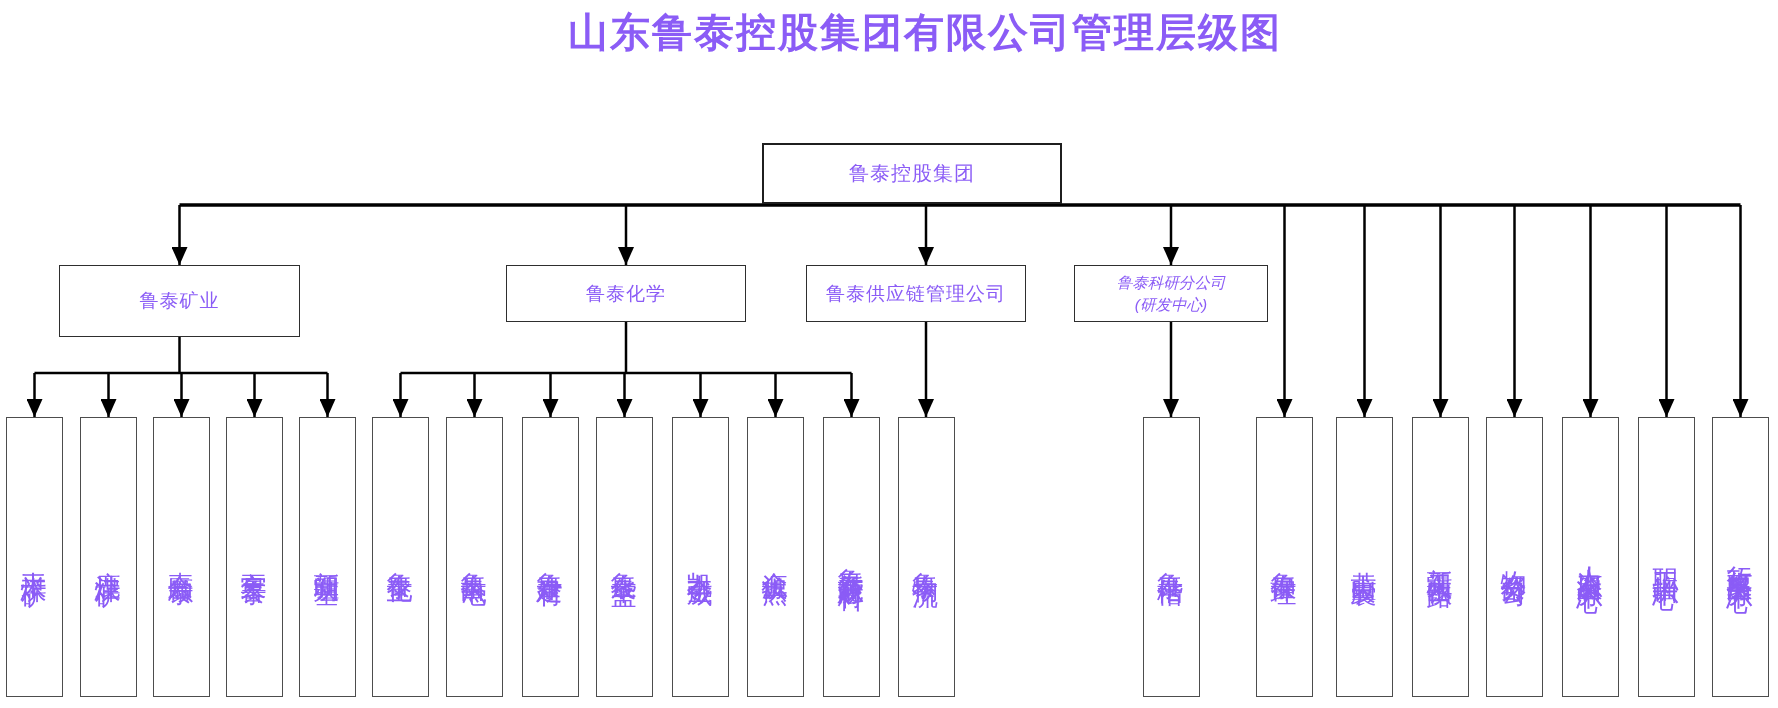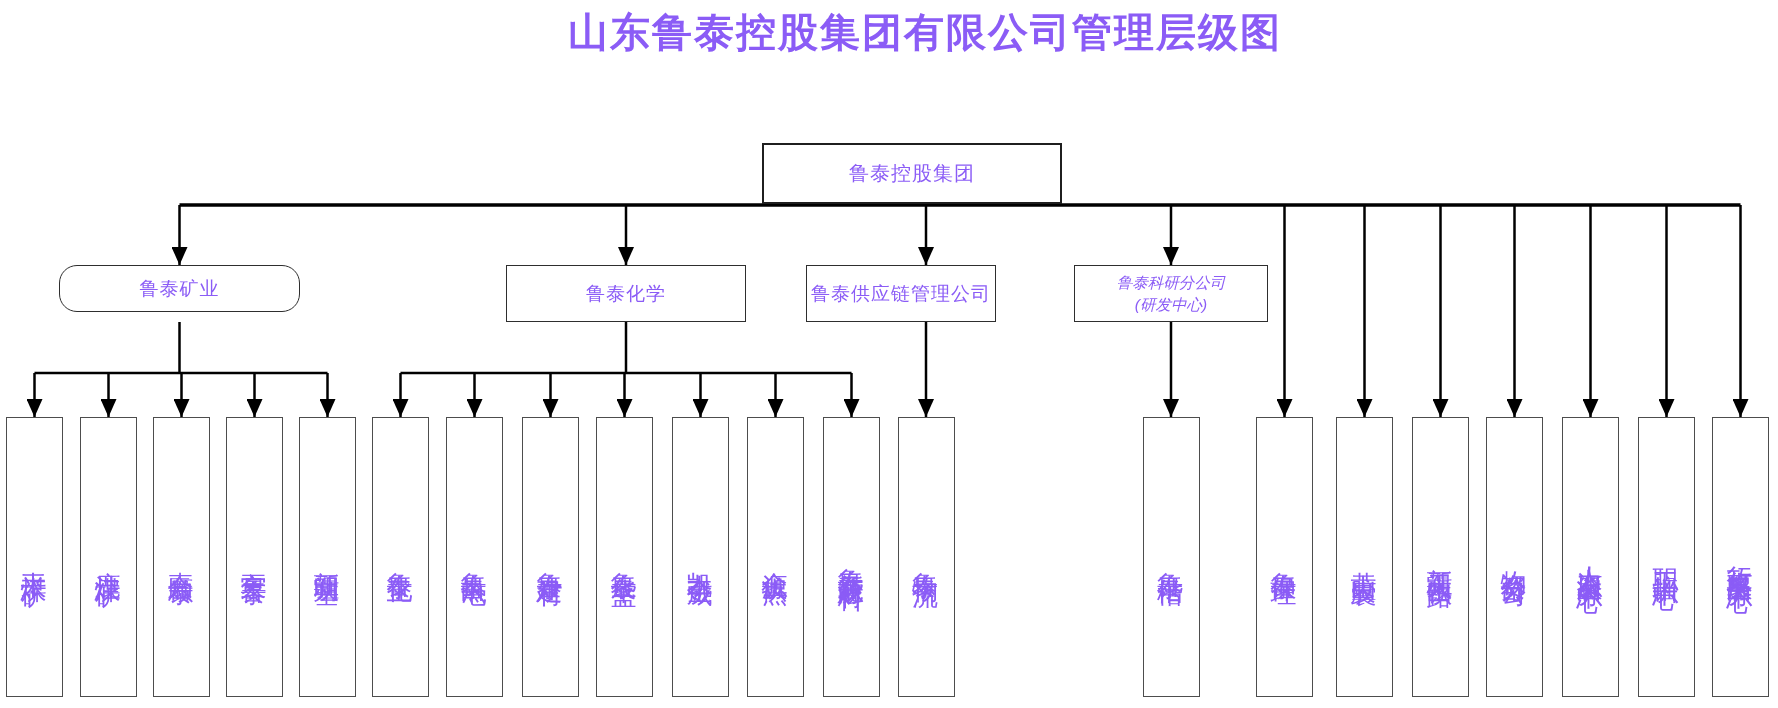--- a/index.html
+++ b/index.html
@@ -87,23 +87,23 @@
       <path d="M1440.5,205 V417" stroke-width="2.5" marker-end="url(#arr)"></path>
       <path d="M1514.5,205 V417" stroke-width="2.5" marker-end="url(#arr)"></path>
       <path d="M1590.5,205 V417" stroke-width="2.5" marker-end="url(#arr)"></path>
       <path d="M1666.5,205 V417" stroke-width="2.5" marker-end="url(#arr)"></path>
       <path d="M1740.5,205 V417" stroke-width="2.5" marker-end="url(#arr)"></path>
     </g>
   </svg>
 
   <div class="node l1" style="left:762px;top:103px;width:300px;height:61px;margin-top:40px;">鲁泰控股集团</div>
 
-  <div class="node l2" style="left:59px;top:265px;width:241px;height:47px;border-radius:18px;">鲁泰矿业</div>
+  <div class="node l2" style="left:59px;top:265px;width:241px;height:72px;">鲁泰矿业</div>
   <div class="node l2" style="left:506px;top:265px;width:240px;height:57px;font-family:Liberation Mono, monospace;">鲁泰化学</div>
-  <div class="node l2" style="left:806px;top:265px;width:190px;height:57px;">鲁泰供应链管理公司</div>
+  <div class="node l2" style="left:806px;top:265px;width:220px;height:57px;">鲁泰供应链管理公司</div>
   <div class="node l2 small" style="left:1074px;top:265px;width:194px;height:57px;font-style:italic;">鲁泰科研分公司
 (研发中心)</div>
 
   <div class="node l3" style="left:6px;top:417px;width:57px;height:280px;">太平煤矿</div>
   <div class="node l3" style="left:80px;top:417px;width:57px;height:280px;">鹿洼煤矿</div>
   <div class="node l3" style="left:153px;top:417px;width:57px;height:280px;">嘉合顺泰</div>
   <div class="node l3" style="left:226px;top:417px;width:57px;height:280px;">宁夏鲁泰</div>
   <div class="node l3" style="left:299px;top:417px;width:57px;height:280px;">新疆明基</div>
 
   <div class="node l3" style="left:372px;top:417px;width:57px;height:280px;">鲁泰化工</div>

